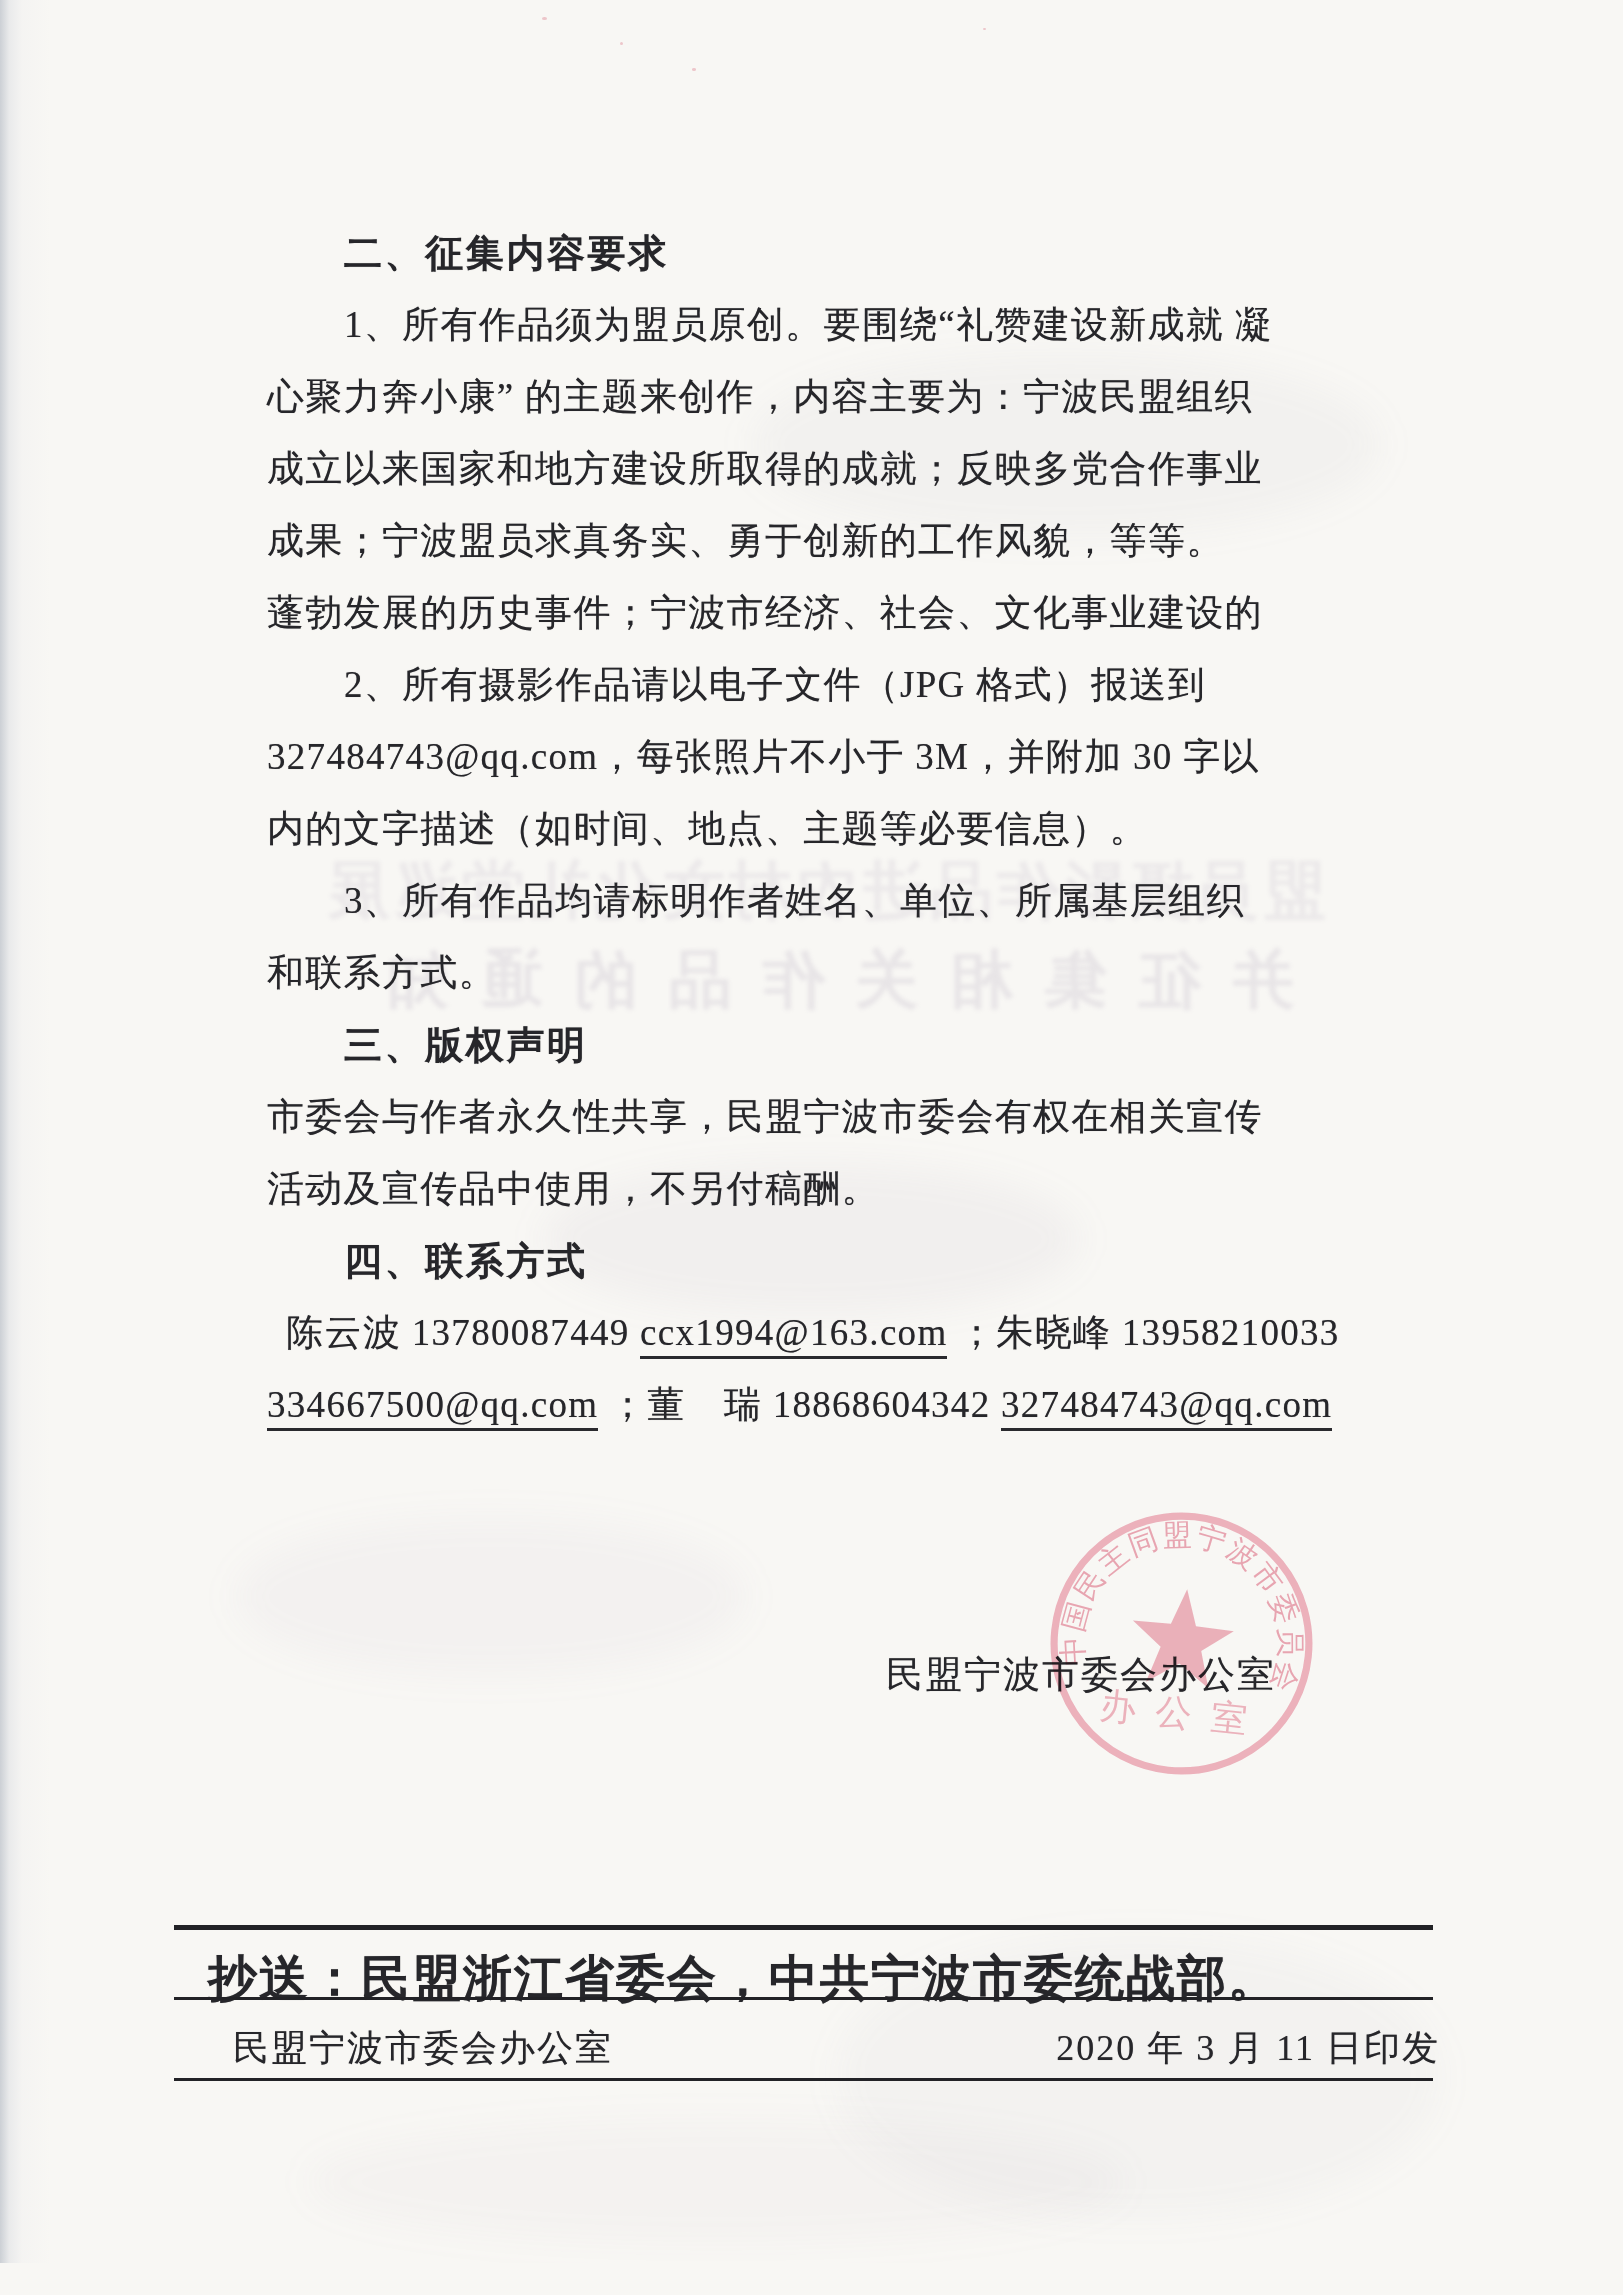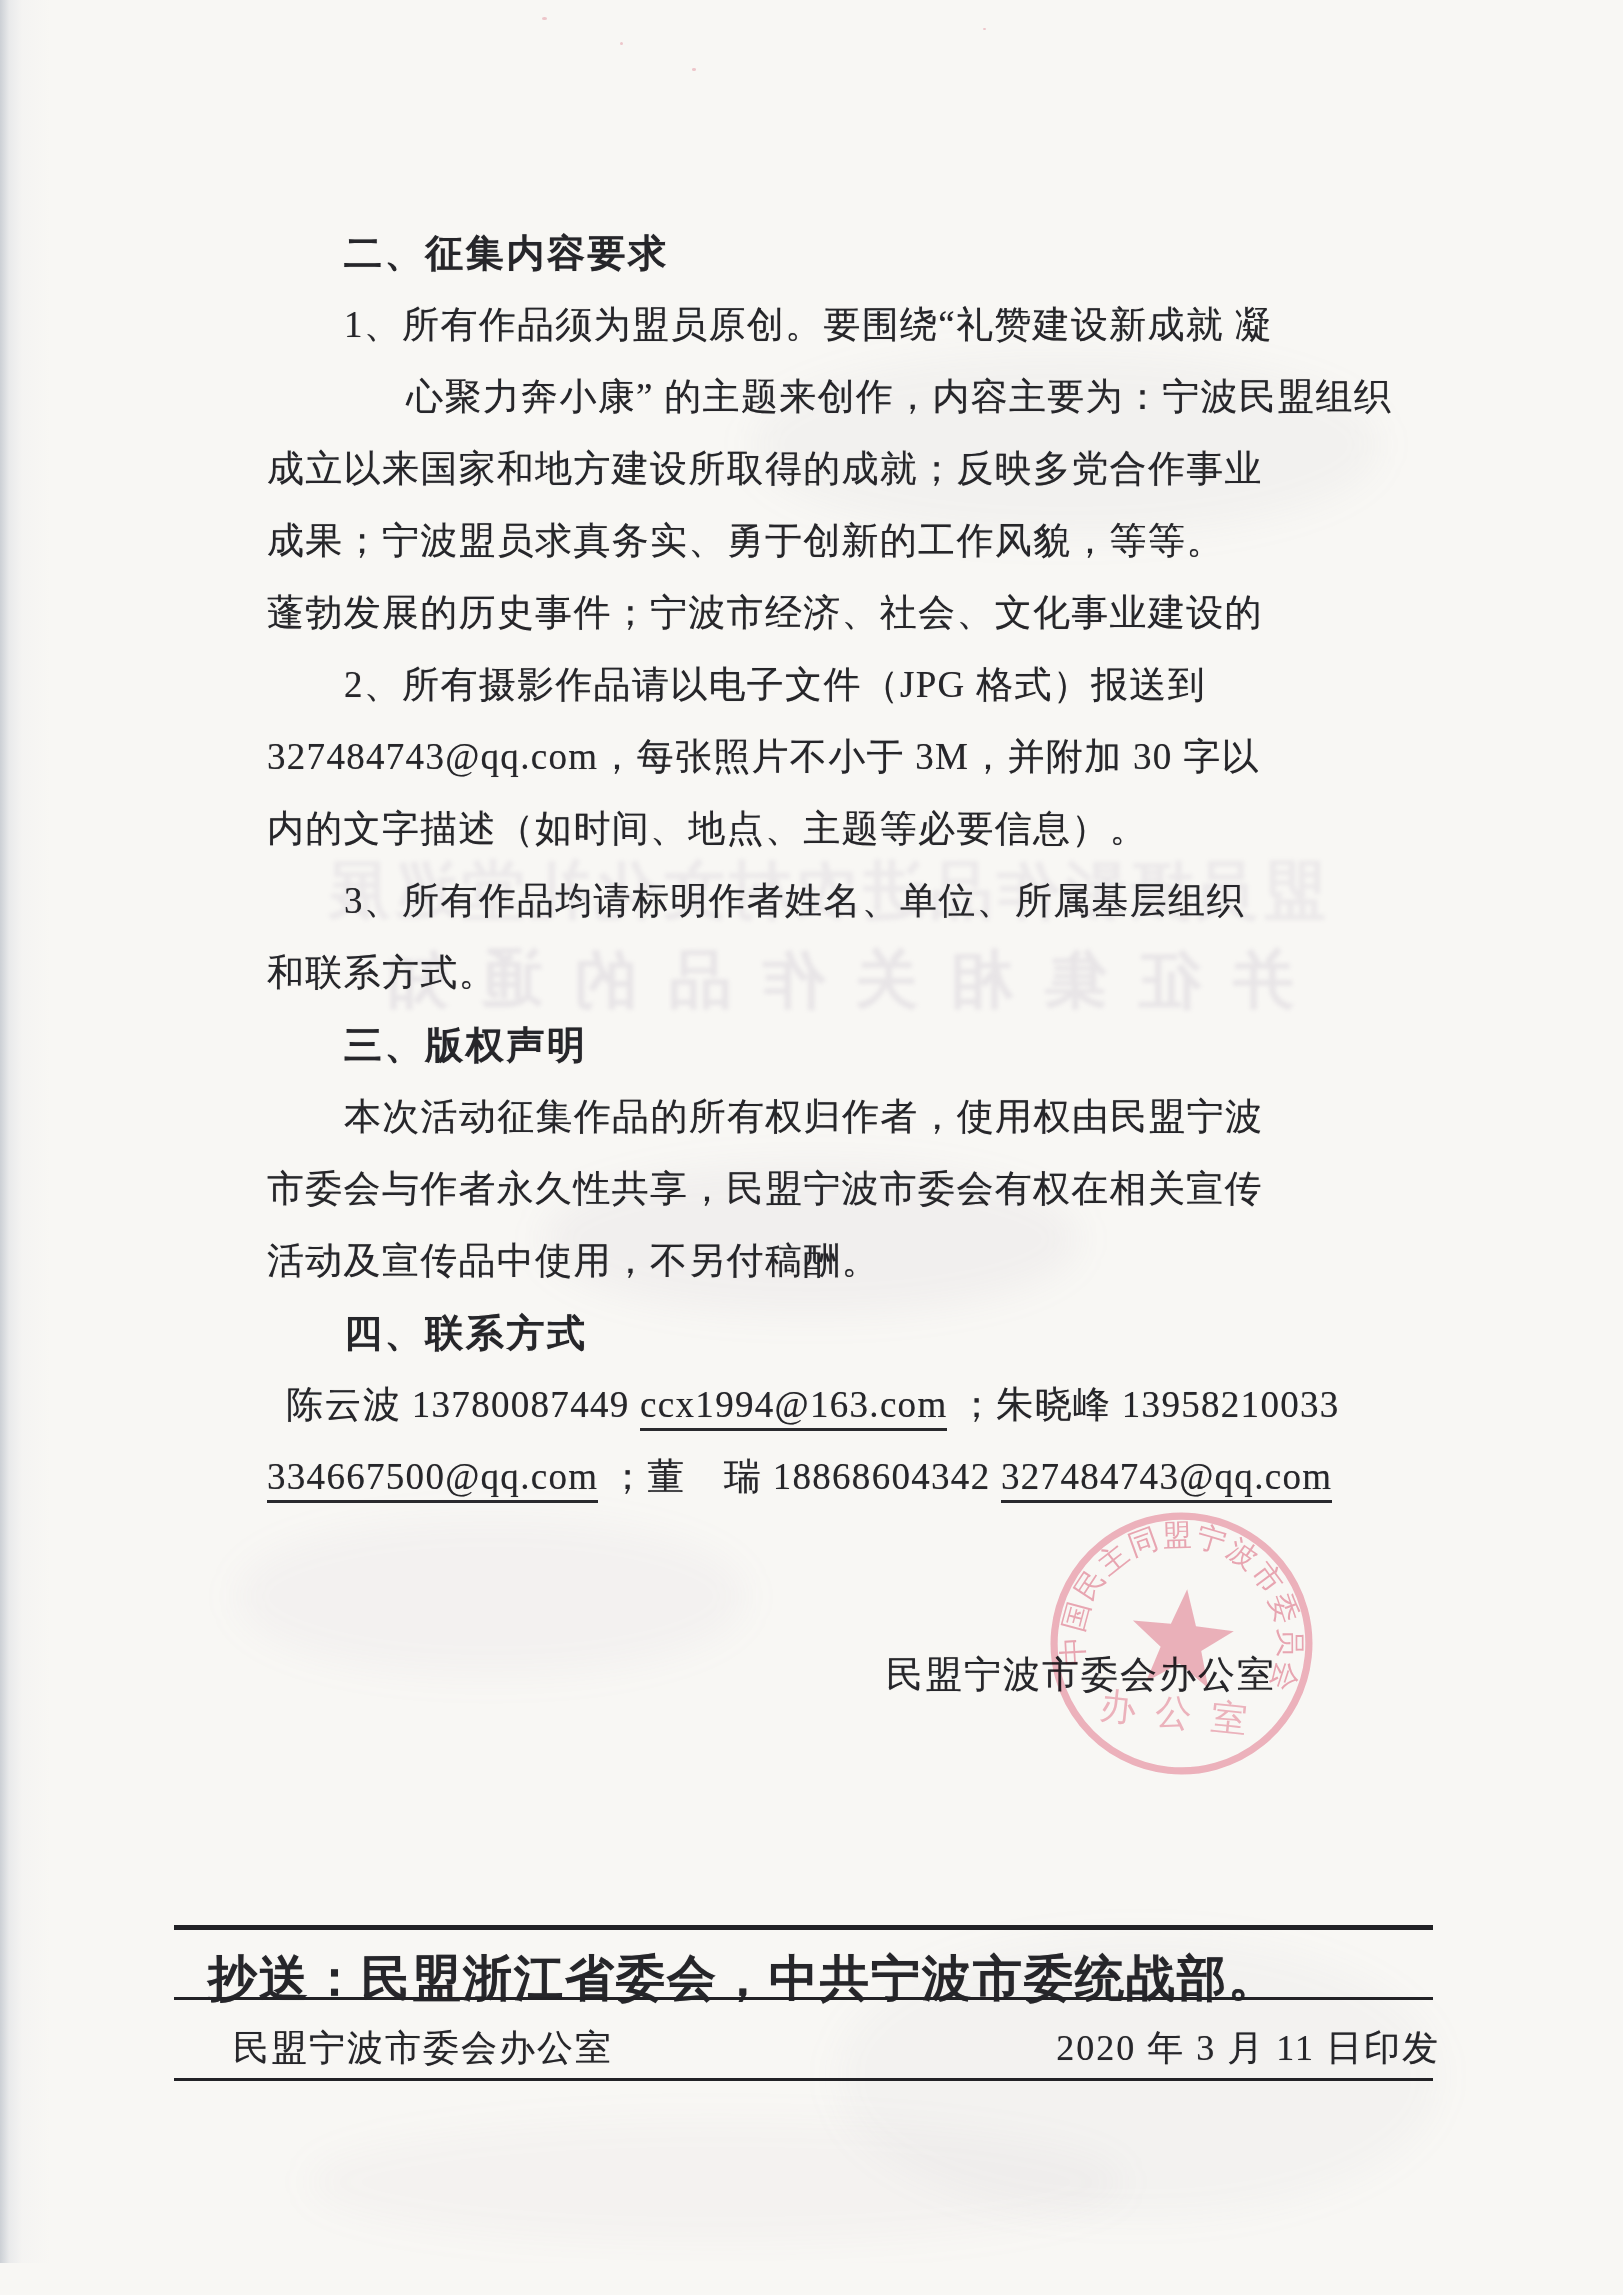--- a/index.html
+++ b/index.html
@@ -102,31 +102,30 @@
   <div class="speck" style="left:620px;top:42px;width:3.3px;height:3.3px;"></div>
   <div class="speck" style="left:692px;top:68px;width:3.9px;height:2.6px;"></div>
   <div class="speck" style="left:983px;top:27.5px;width:3.3px;height:2.6px;"></div>
 
   <div class="ghost ghost1">盟员摄影作品进农村文化礼堂巡展</div>
   <div class="ghost ghost2">并征集相关作品的通知</div>
 
   <div class="doc-body">
       <div class="line hd" style="padding-left: 77px;"><span>二、征集内容要求</span></div>
       <div class="line" style="padding-left: 77px;"><span>1、所有作品须为盟员原创。要围绕“礼赞建设新成就 凝</span></div>
-      <div class="line" style="padding-left: 0px; text-align: right;"><span>心聚力奔小康” 的主题来创作，内容主要为：宁波民盟组织</span></div>
+      <div class="line" style="padding-left: 0px;"><span>心聚力奔小康” 的主题来创作，内容主要为：宁波民盟组织</span></div>
       <div class="line" style="padding-left: 0px; font-family: Liberation Serif, serif;"><span>成立以来国家和地方建设所取得的成就；反映多党合作事业</span></div>
       <div class="line" style="padding-left: 0px;"><span>成果；宁波盟员求真务实、勇于创新的工作风貌，等等。</span></div>
       <div class="line" style="padding-left: 0px;"><span>蓬勃发展的历史事件；宁波市经济、社会、文化事业建设的</span></div>
       <div class="line" style="padding-left: 77px;"><span>2、所有摄影作品请以电子文件（JPG 格式）报送到</span></div>
       <div class="line" style="padding-left: 0px;"><span>327484743@qq.com，每张照片不小于 3M，并附加 30 字以</span></div>
       <div class="line" style="padding-left: 0px;"><span>内的文字描述（如时间、地点、主题等必要信息）。</span></div>
       <div class="line" style="padding-left: 77px;"><span>3、所有作品均请标明作者姓名、单位、所属基层组织</span></div>
       <div class="line" style="padding-left: 0px;"><span>和联系方式。</span></div>
       <div class="line hd" style="padding-left: 77px;"><span>三、版权声明</span></div>
-      <div class="line" style="padding-left: 77px;"><span>本次活动征集作品的所有权归作者，使用权由民盟宁波</span></div>
       <div class="line" style="padding-left: 0px;"><span>市委会与作者永久性共享，民盟宁波市委会有权在相关宣传</span></div>
       <div class="line" style="padding-left: 0px;"><span>活动及宣传品中使用，不另付稿酬。</span></div>
       <div class="line hd" style="padding-left: 77px;"><span>四、联系方式</span></div>
       <div class="line" style="padding-left: 19.3px;"><span>陈云波 13780087449 </span><span class="u">ccx1994@163.com</span><span> ；朱晓峰 13958210033</span></div>
       <div class="line" style="padding-left: 0px;"><span class="u">334667500@qq.com</span><span> ；董　瑞 18868604342 </span><span class="u">327484743@qq.com</span></div>
     </div>
 
   <div class="sig-org">民盟宁波市委会办公室</div>
 
   <div class="seal">

